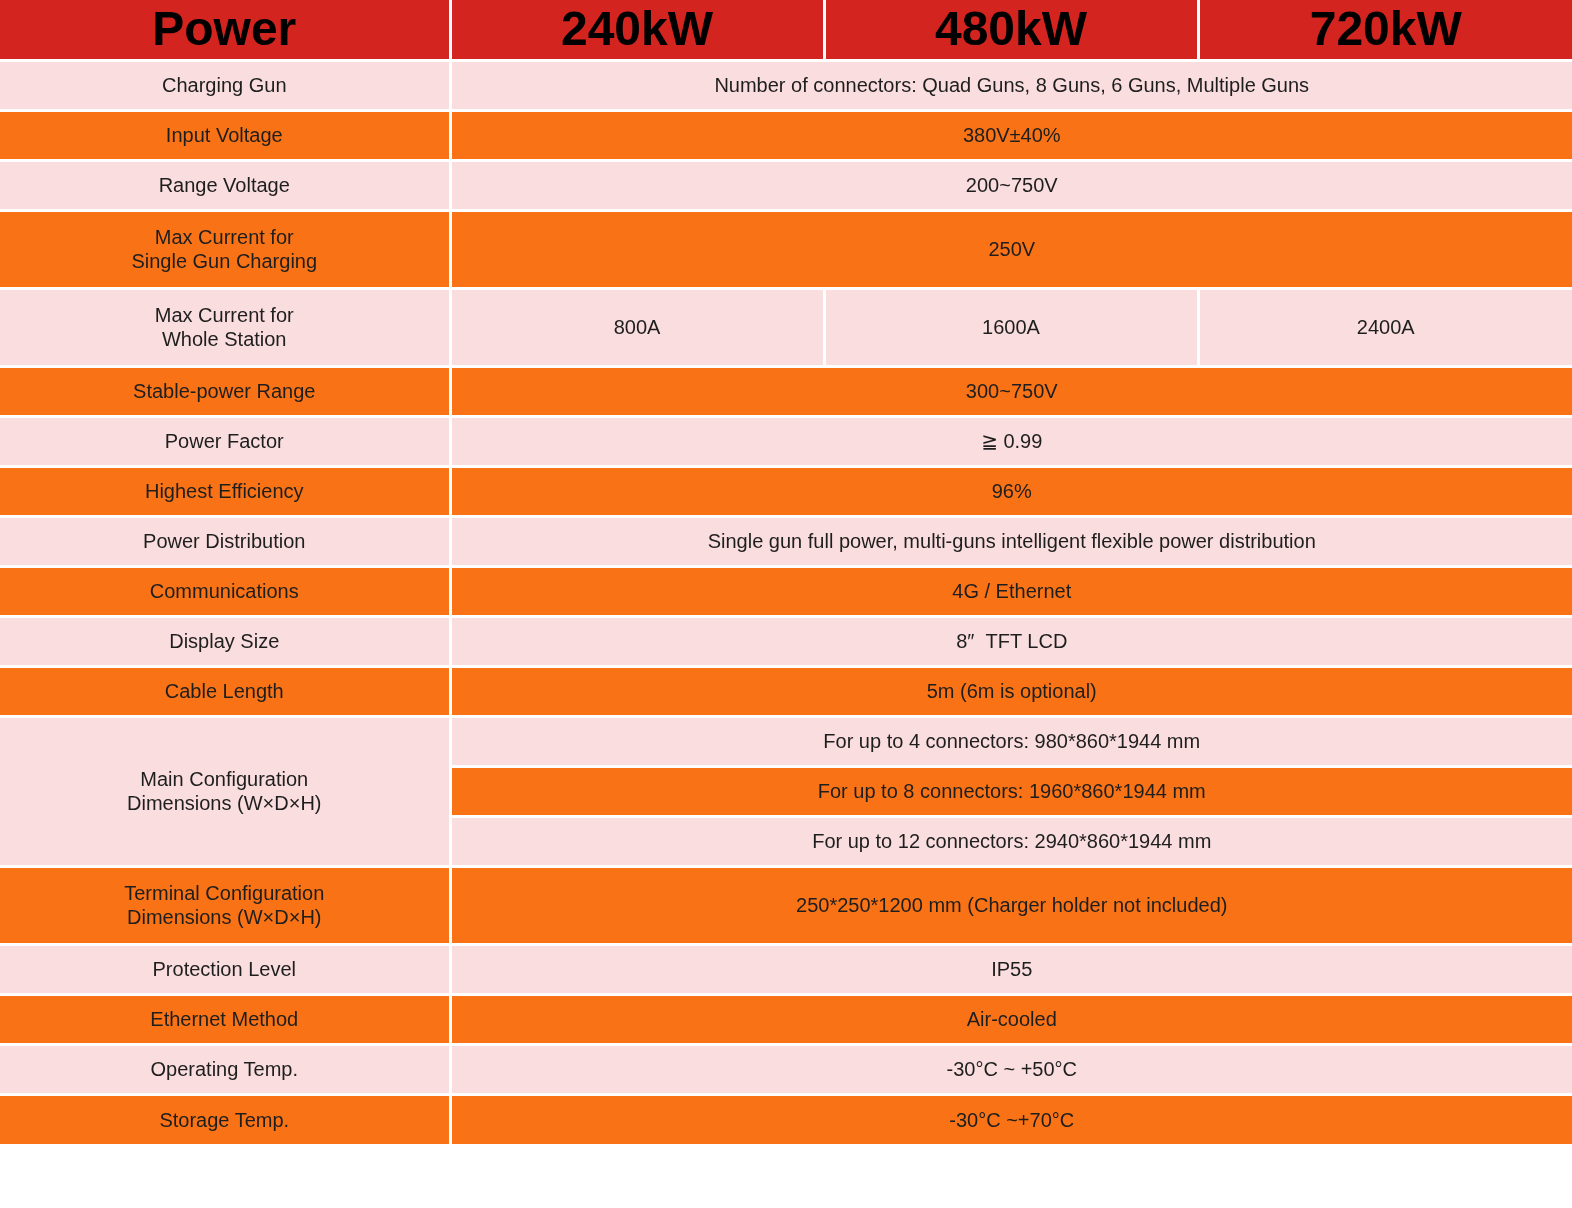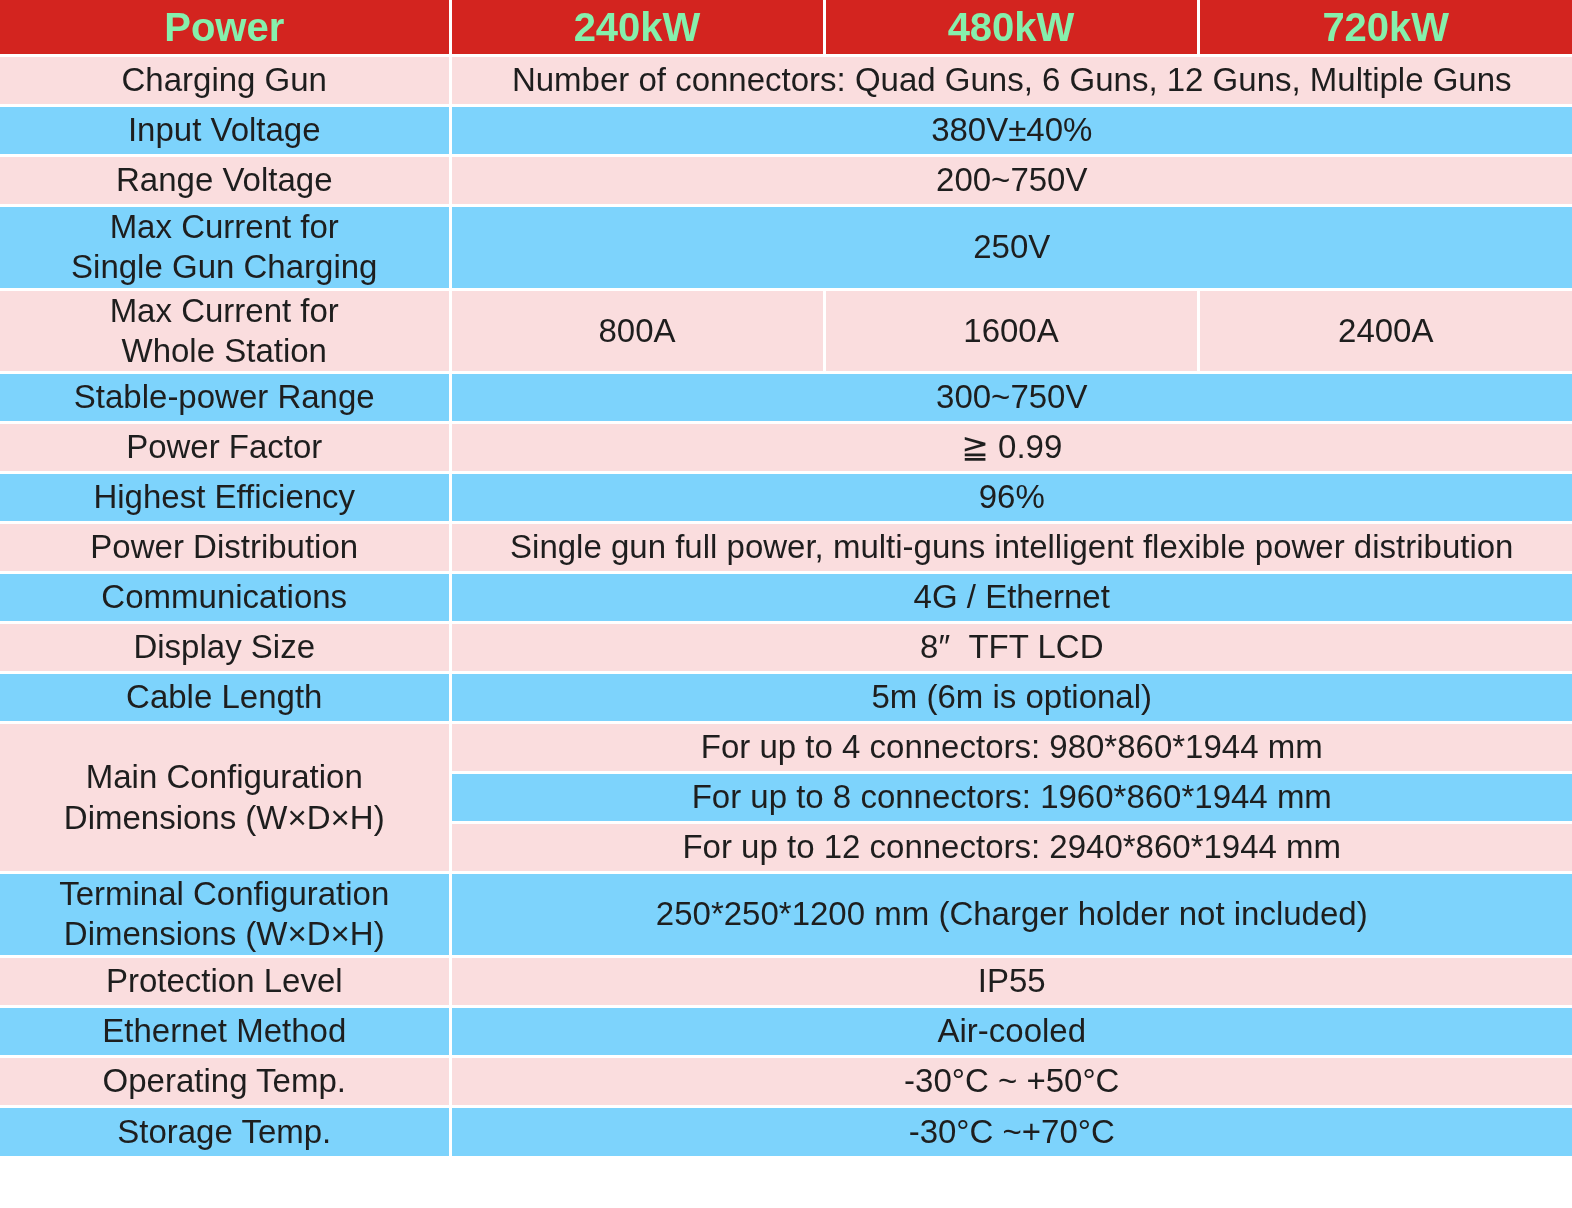--- a/index.html
+++ b/index.html
@@ -18,37 +18,37 @@
     width: 1572px;
     border-collapse: collapse;
     border-style: hidden; 
     table-layout: fixed;
   }
   table.spec td, table.spec th {
     border: 3px solid #ffffff;
     padding: 0 6px;
     text-align: center;
     vertical-align: middle;
-    font-size: 33px;
+    font-size: 20px;
     color: #1e1e1e;
     font-weight: 400;
     line-height: 1.22;
     overflow: hidden;
   }
   tr.hdr th {
     background: #d3241f;
-    color: #86efac;
-    font-size: 40px;
+    color: #000000;
+    font-size: 48px;
     font-weight: 700;
     height: 54px;
   }
   tr.r1 { height: 50px; }   
   tr.r2 { height: 78px; padding-left: 38px; }   
   td.dark  { background: #faddde; }
-  td.light { background: #7dd3fc; }
+  td.light { background: #f97316; }
   td.label { white-space: pre-line; }
 </style>
 </head>
 <body>
 
 <div class="page">
   <table class="spec">
     <colgroup>
       <col style="width:450px">
       <col style="width:374px">
@@ -59,21 +59,21 @@
     <tbody>
         <tr class="hdr">
       <th>Power</th>
       <th>240kW</th>
       <th>480kW</th>
       <th>720kW</th>
     </tr>
 
     <tr class="r1">
       <td class="label dark">Charging Gun</td>
-      <td class="dark" colspan="3">Number of connectors: Quad Guns, 6 Guns, 12 Guns, Multiple Guns</td>
+      <td class="dark" colspan="3">Number of connectors: Quad Guns, 8 Guns, 6 Guns, Multiple Guns</td>
     </tr>
 
     <tr class="r1">
       <td class="label light">Input Voltage</td>
       <td class="light" colspan="3">380V±40%</td>
     </tr>
 
     <tr class="r1">
       <td class="label dark">Range Voltage</td>
       <td class="dark" colspan="3">200~750V</td>

